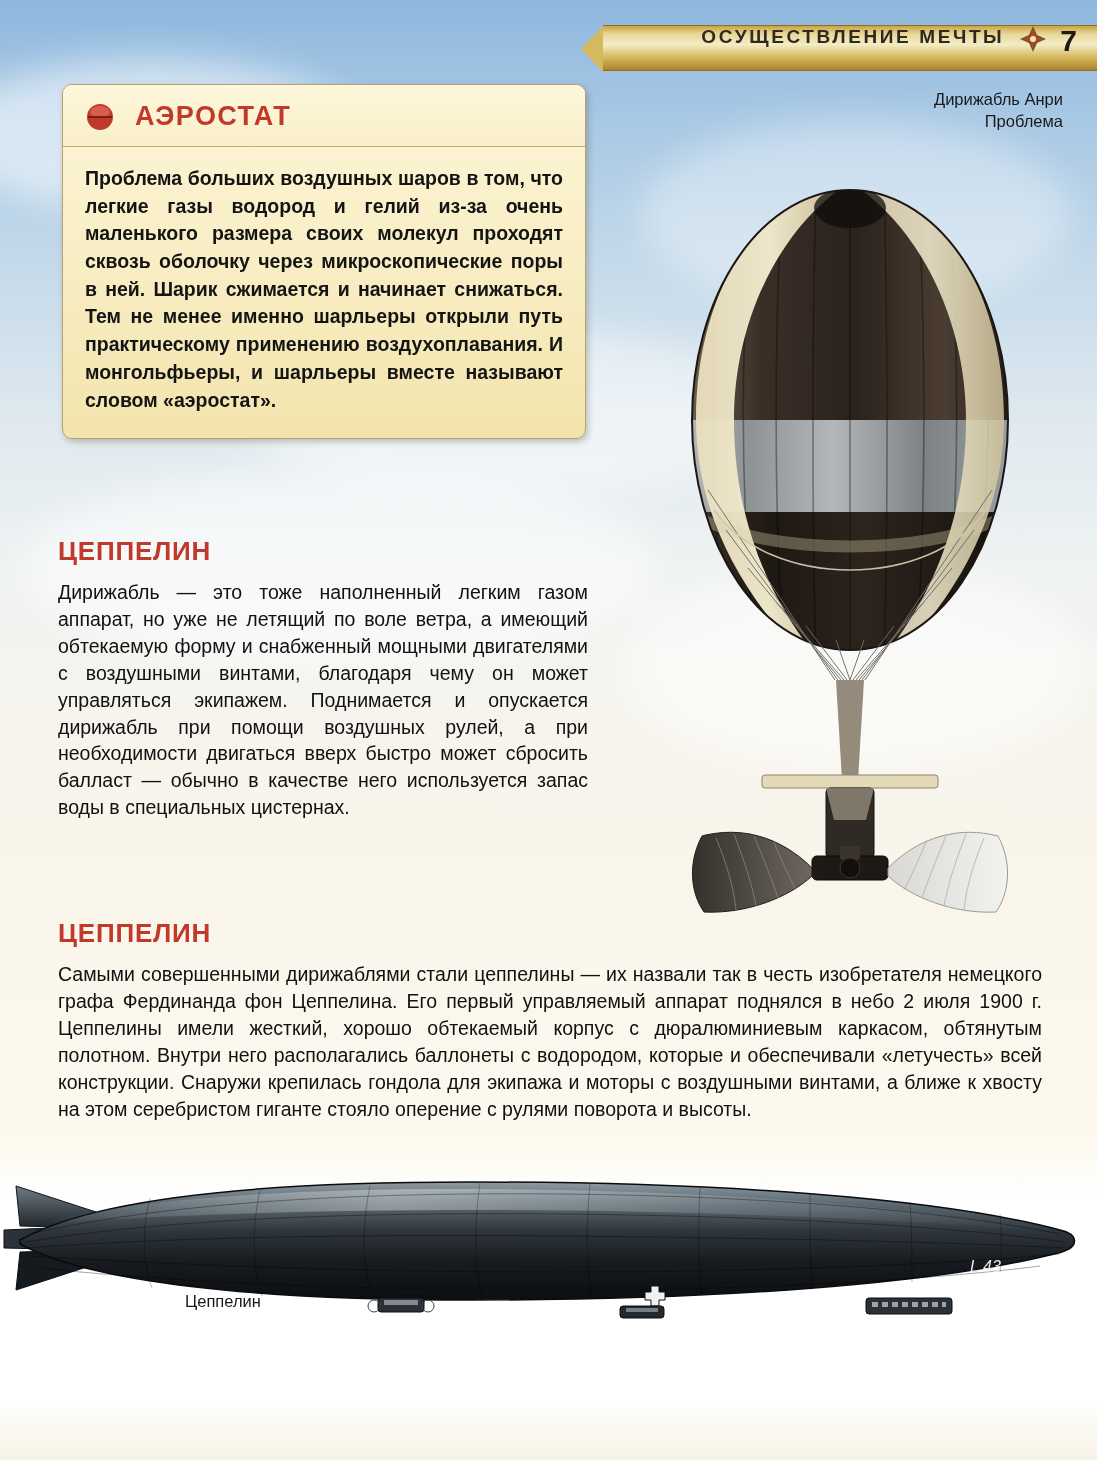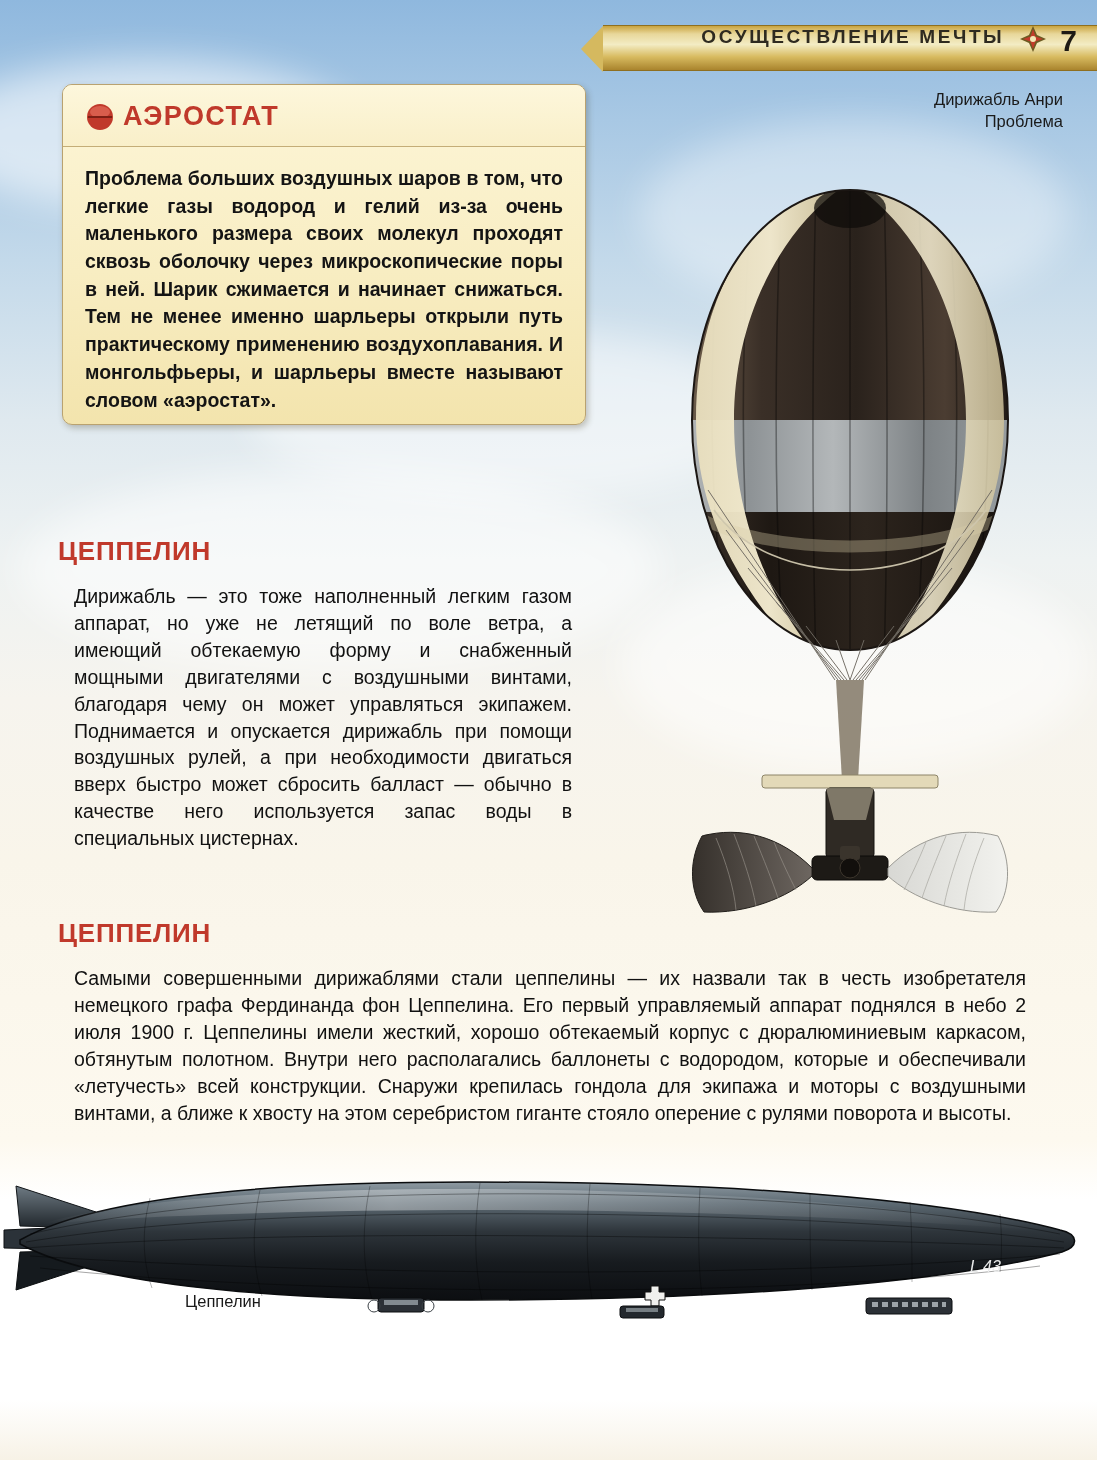--- a/index.html
+++ b/index.html
@@ -107,35 +107,35 @@
     width: 524px;
     border: 1px solid #b9a270;
     border-radius: 10px;
     background: linear-gradient(to bottom, #fdf6d8 0%, #f8edc2 55%, #f3e4ad 100%);
     box-shadow: 2px 3px 6px rgba(60,50,20,0.28);
     box-sizing: border-box;
   }
   .callout-head {
     display: flex;
     align-items: center;
-    gap: 8px;
+    gap: 20px;
     padding: 16px 18px 14px 22px;
     border-bottom: 1px solid #c4ad77;
     background: linear-gradient(to bottom, #fdf7dc 0%, #f9efc9 100%);
     border-radius: 9px 9px 0 0;
   }
   .callout-icon { width: 30px; height: 30px; flex: 0 0 auto; }
   .callout-title {
     font-size: 27px;
     font-weight: bold;
     color: #c0392b;
     letter-spacing: 1.4px;
   }
   .callout-body {
-    padding: 18px 22px 10px 22px;
+    padding: 18px 22px 24px 22px;
     font-size: 19.5px;
     line-height: 1.42;
     font-weight: bold;
     color: #141414;
     text-align: justify;
   }
 
   
   .caption-giffard {
     position: absolute;
@@ -173,21 +173,21 @@
     font-weight: bold;
     color: #c0392b;
     letter-spacing: 0.8px;
     margin: 0 0 12px 0;
   }
   .sec-body {
     font-size: 19.5px;
     line-height: 1.38;
     color: #111111;
     text-align: justify;
-    margin: 16px;
+    margin: 0;
   }
 
   
   .illus-balloon {
     position: absolute;
     left: 630px;
     top: 120px;
     width: 440px;
     height: 790px;
   }

